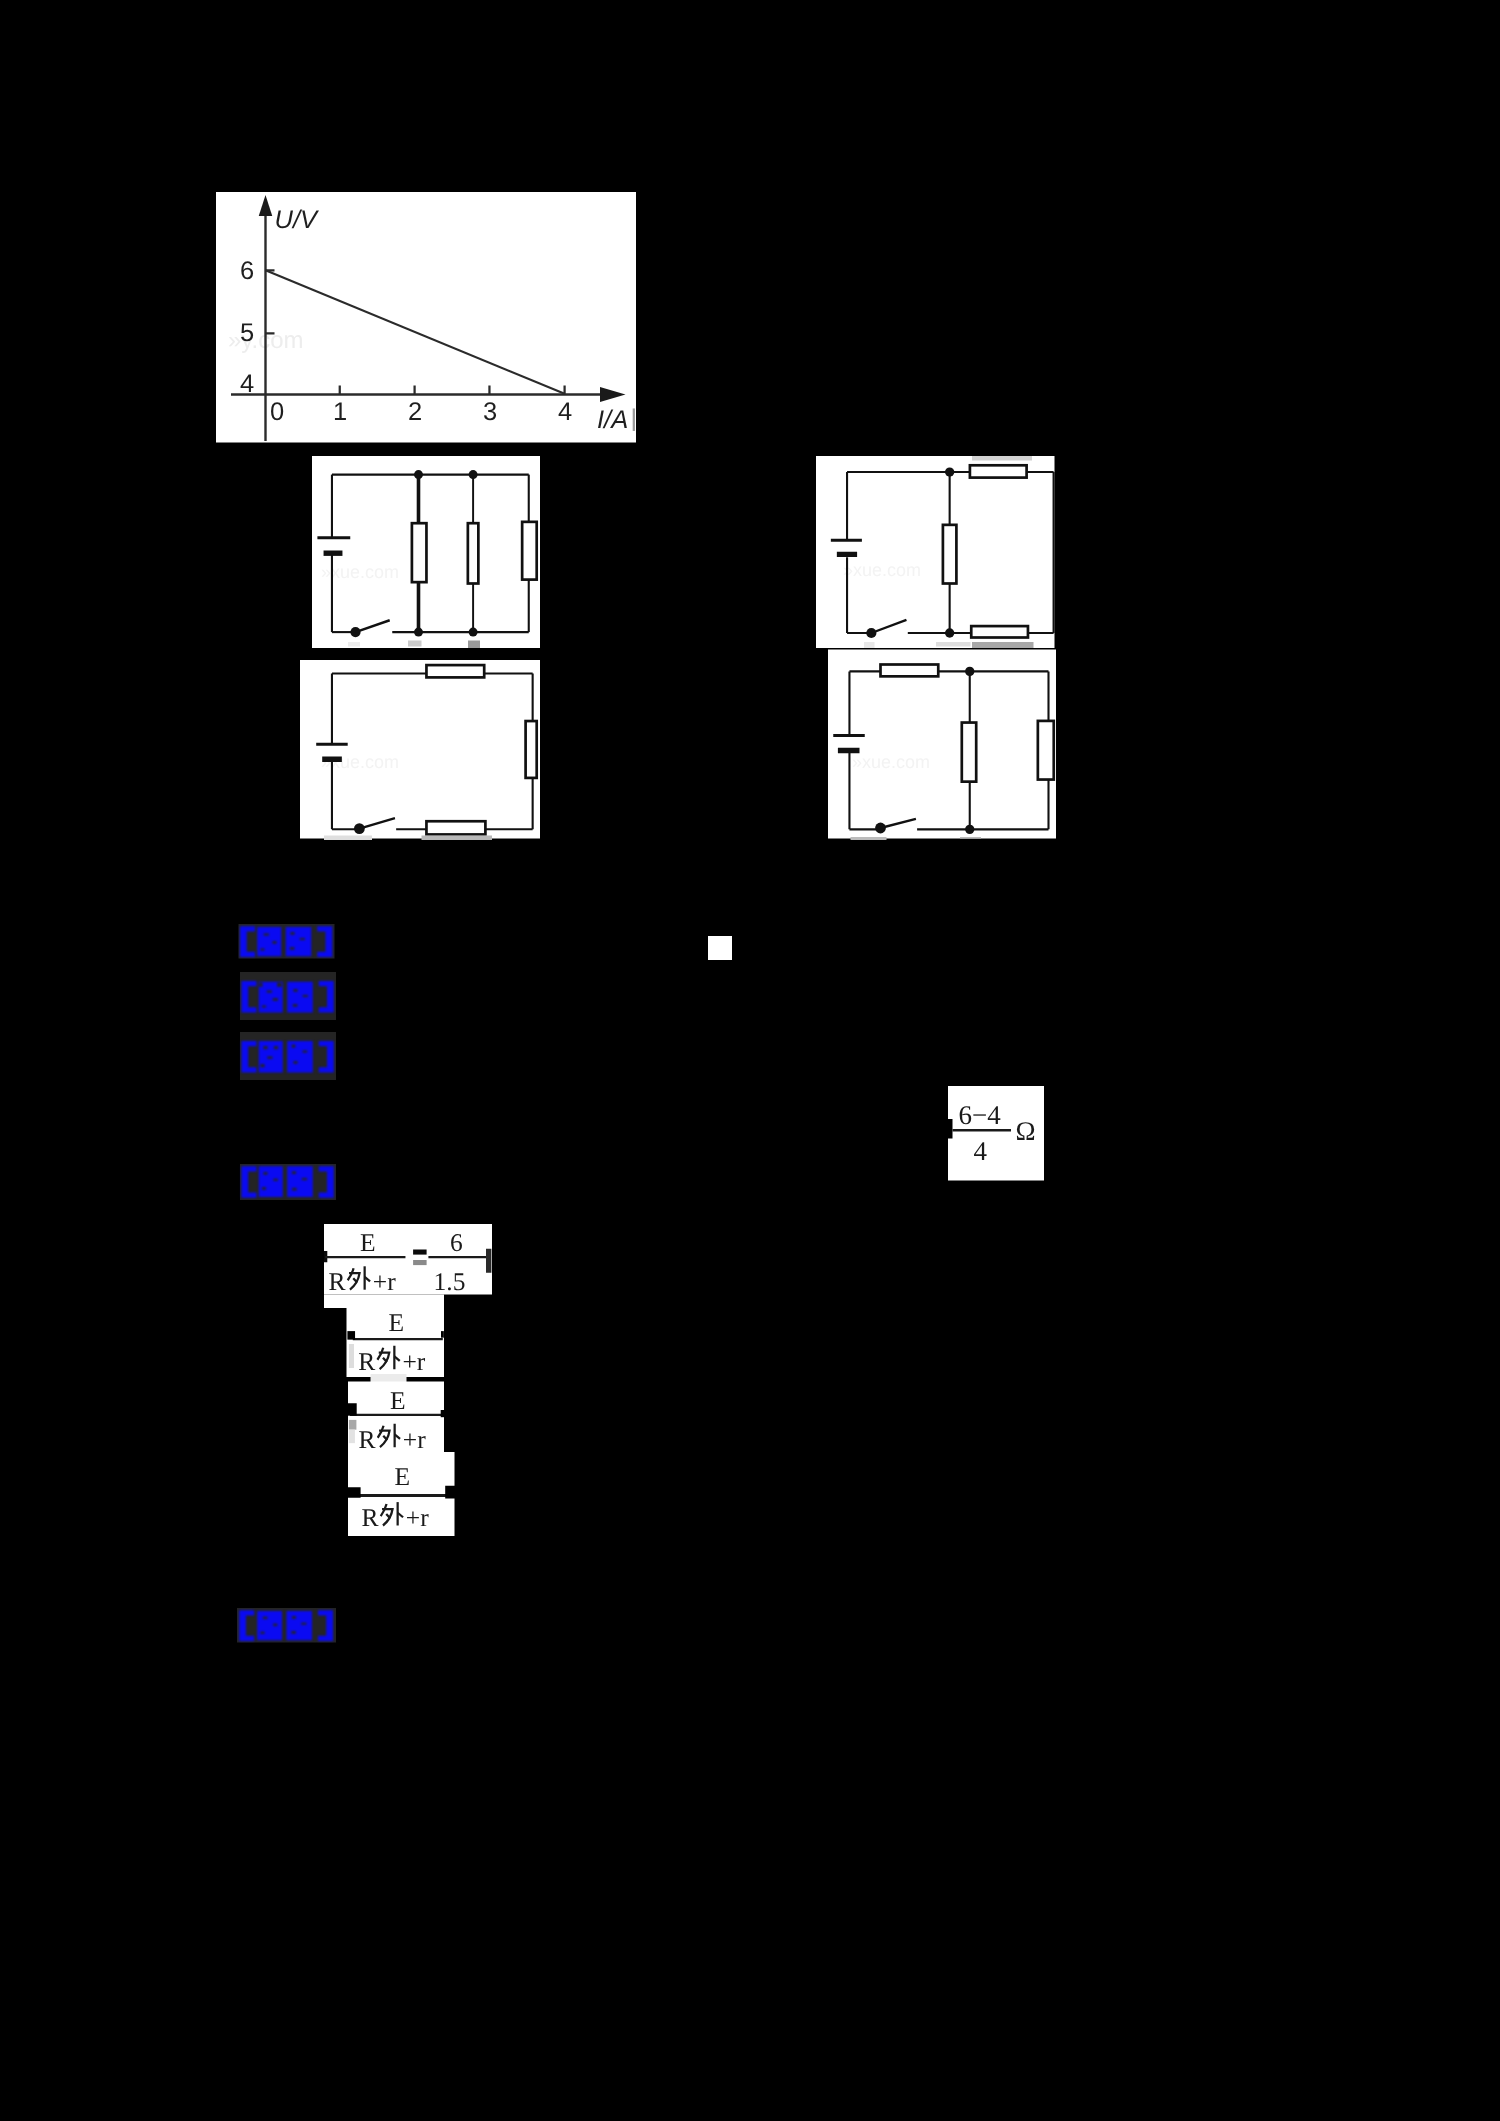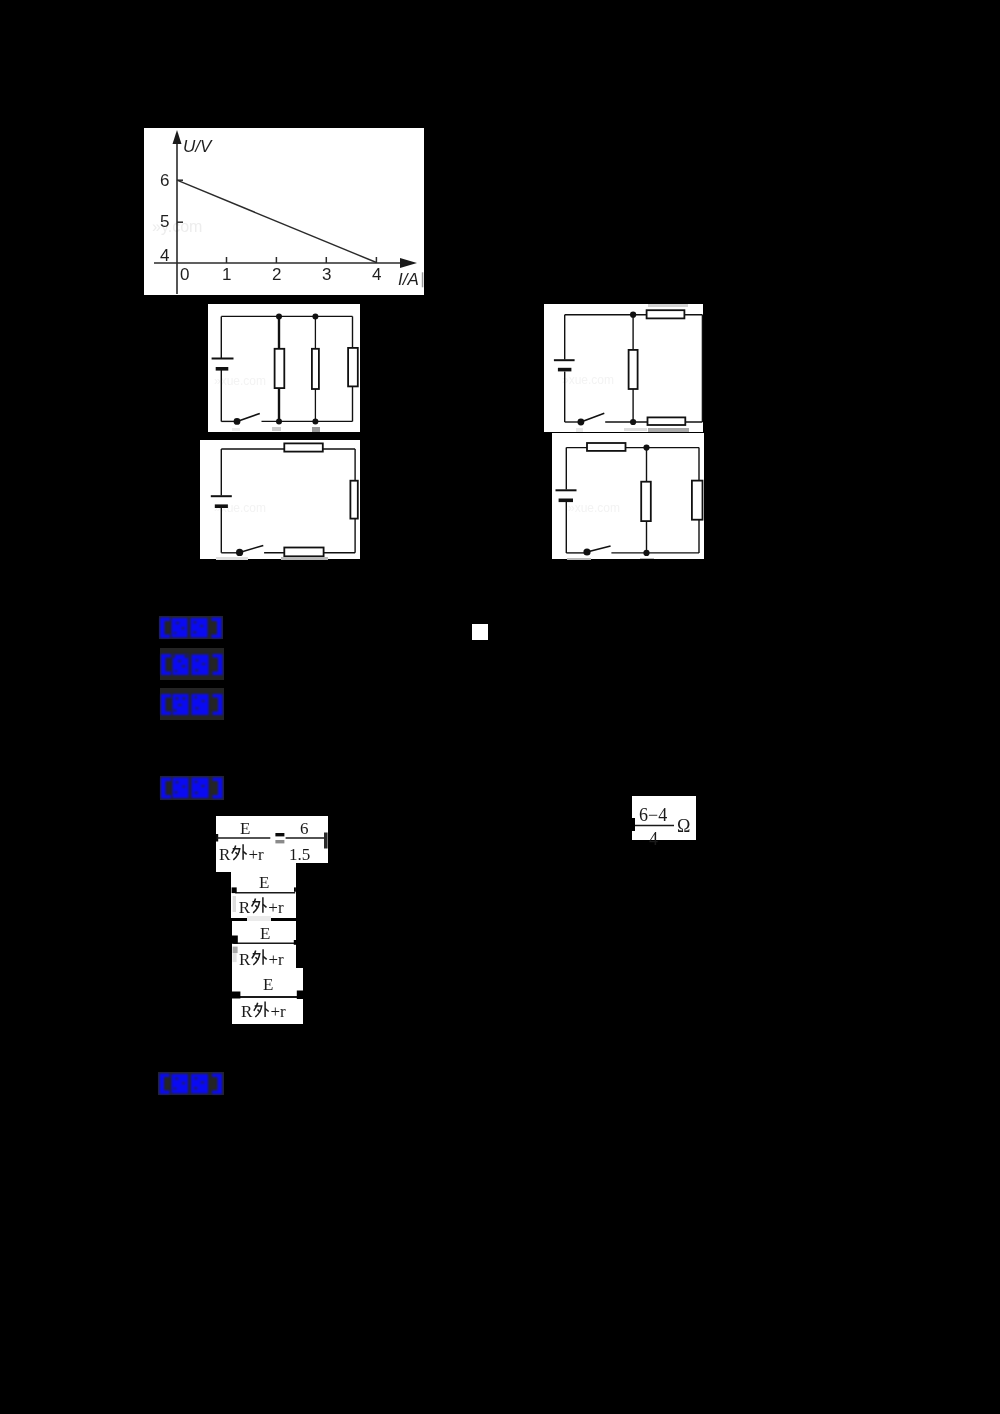--- a/index.html
+++ b/index.html
@@ -343,21 +343,21 @@
         <rect x="15.6" y="15.8" width="2.8" height="1.5"></rect>
 <rect x="36.6" y="5.4" width="2.8" height="1.8"></rect>
         <rect x="42.8" y="9.8" width="3.5" height="1.4"></rect>
         <rect x="36.2" y="15.4" width="3.1" height="1.8"></rect>
 </g>
 </svg>
 </div>
 
 <div class="abs" style="left:472px;top:624px;width:16px;height:16px;background:#fff;"></div>
 
-<div class="panel" style="left:632px;top:796px;width:64px;height:44px;text-align:right;">
+<div class="panel" style="left:632px;top:724px;width:64px;height:63px;text-align:right;">
 <svg width="64" height="56" viewBox="0 0 64 56">
 
   <rect x="0" y="22" width="3" height="13" fill="#000"></rect>
 
   <text x="7" y="25" font-size="18" fill="#1a1a1a" font-family="Liberation Serif, serif">6−4</text>
 
   <line x1="3" y1="29.5" x2="42" y2="29.5" stroke="#1a1a1a" stroke-width="1.6"></line>
 
   <text x="17" y="49" font-size="18" fill="#1a1a1a" font-family="Liberation Serif, serif">4</text>
 

